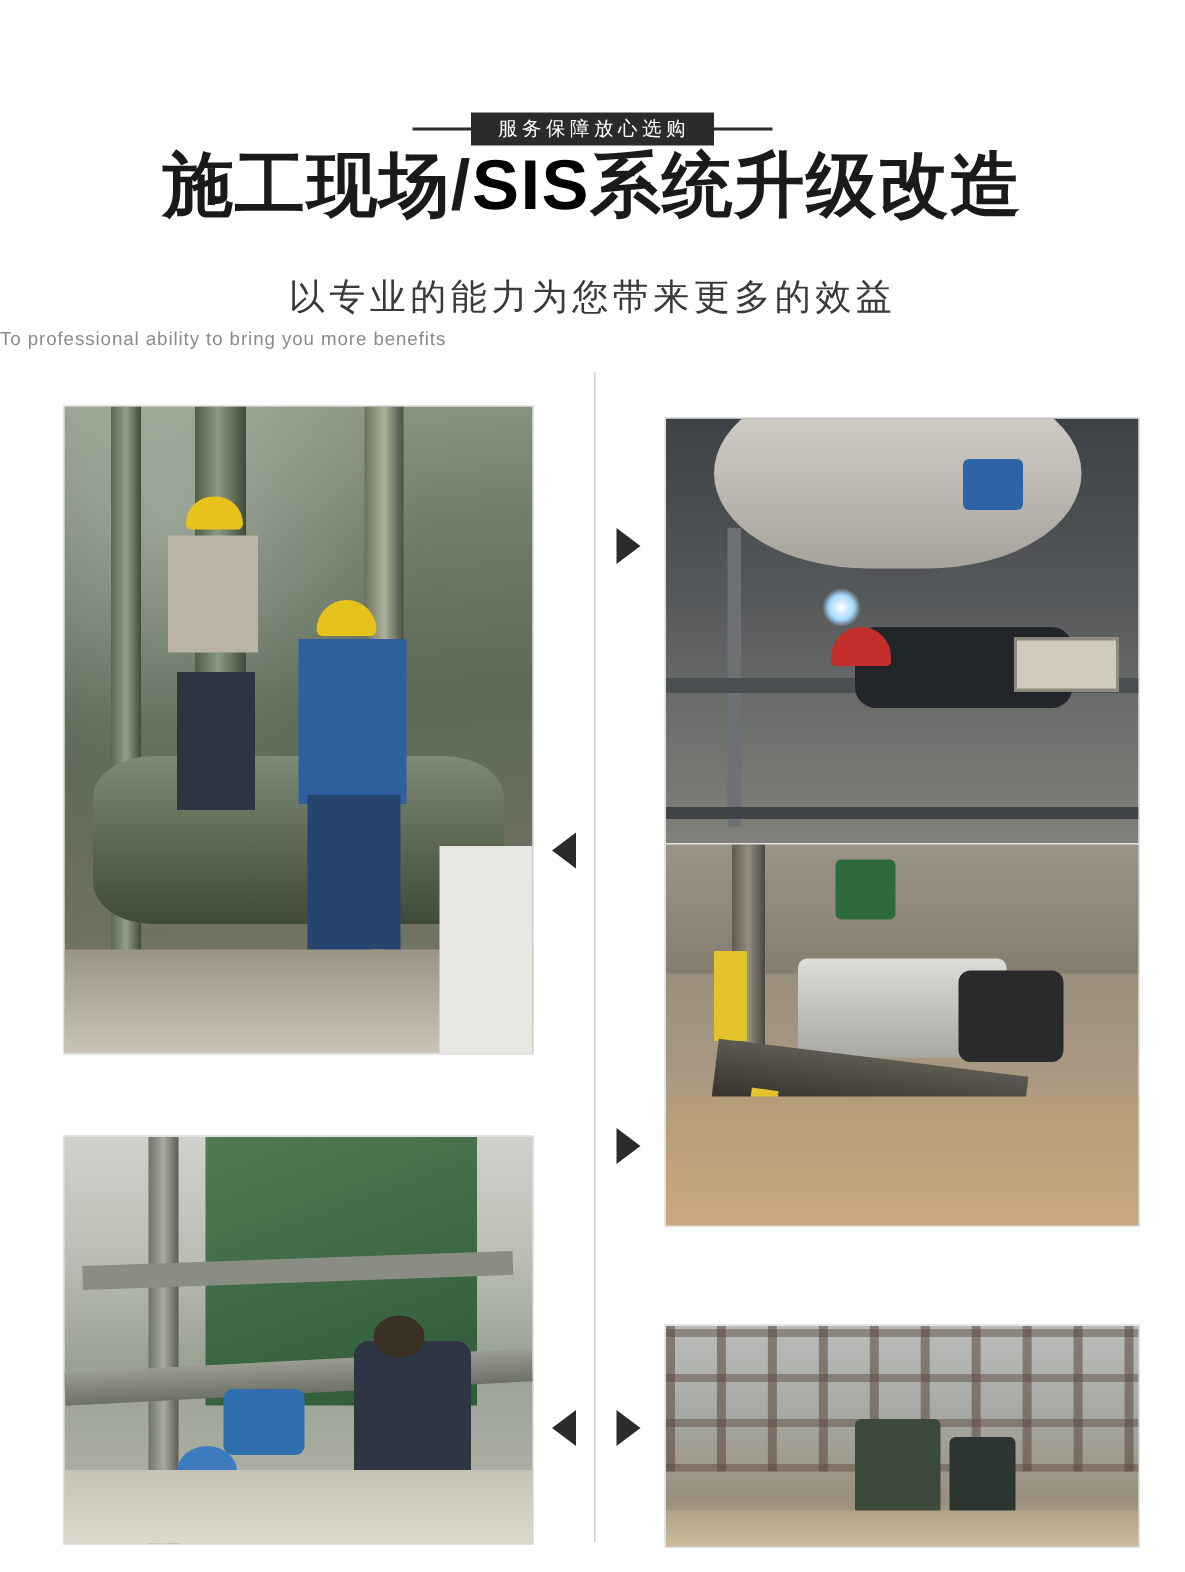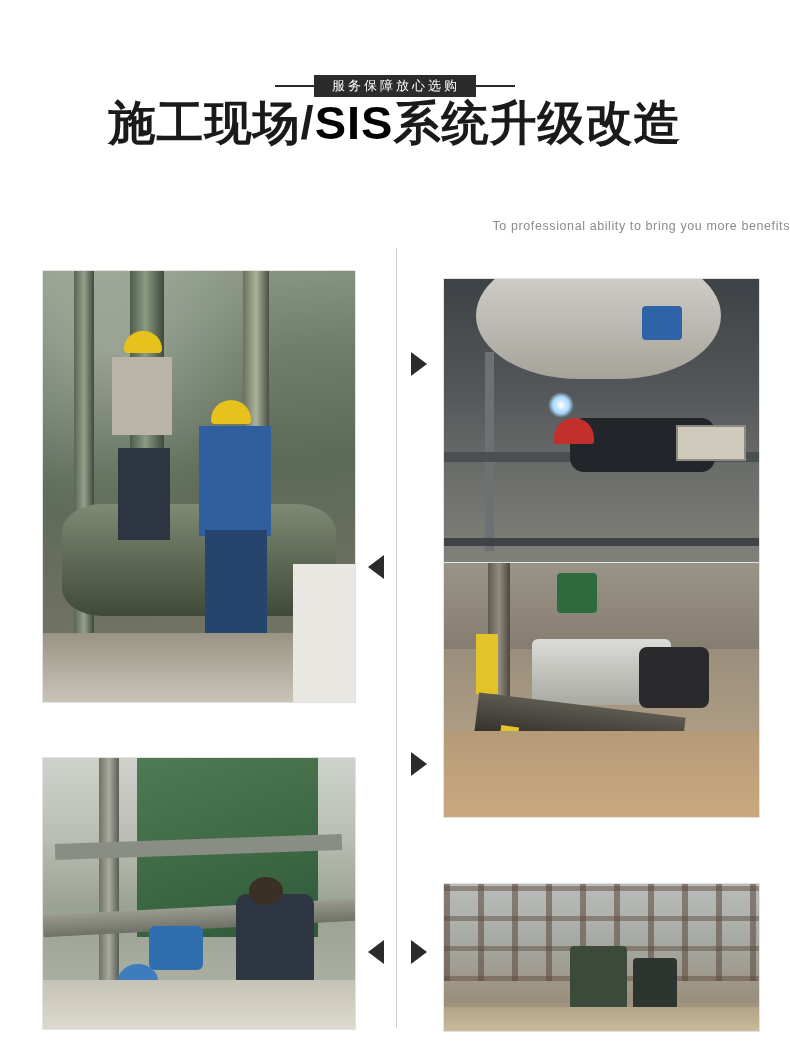--- a/index.html
+++ b/index.html
@@ -71,21 +71,21 @@
     text-align: center;
     font-size: 24px;
     letter-spacing: 3px;
     color: #3a3a3a;
   }
   .title-en {
     position: absolute;
     top: 219px;
     left: 0;
     width: 790px;
-    text-align: right;
+    text-align: left;
     font-size: 12.5px;
     letter-spacing: 0.6px;
     color: #8b8b8b;
   }
 
   
   .gallery {
     position: absolute;
     top: 270px;
     left: 0;
@@ -214,20 +214,21 @@
     <div class="banner-spacer-l"></div>
     <div class="banner-line left"></div>
     <div class="banner-tag">服务保障放心选购</div>
     <div class="banner-line right"></div>
     <div class="banner-spacer-r"></div>
   </div>
 
   <div class="title-main">
     <span>施工现场/</span><span class="red">SIS</span><span>系统升级改造</span>
   </div>
+  <div class="title-sub">以专业的能力为您带来更多的效益</div>
   <div class="title-en">To professional ability to bring you more benefits</div>
 
   <div class="divider"></div>
 
   <div class="gallery">
 
     <div class="photo" id="photo-left-top">
       <div class="sky p-left-top">
         <div class="pipe-b"></div>
         <div class="pipe-a"></div>

